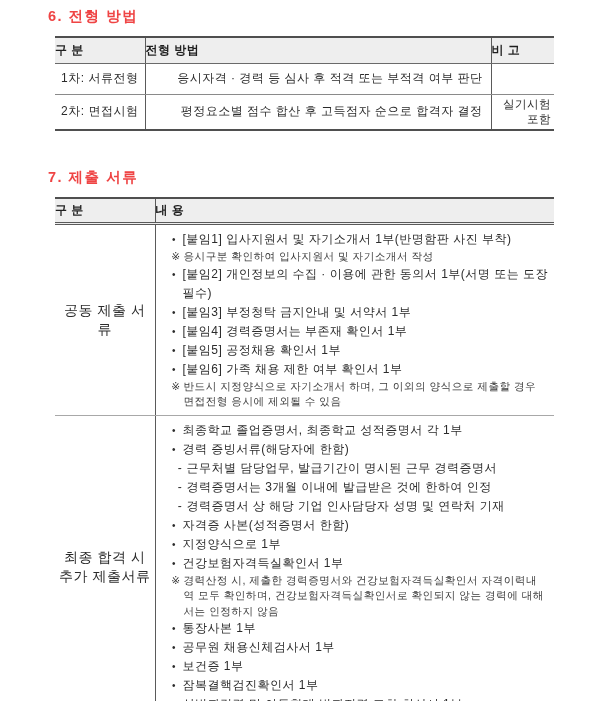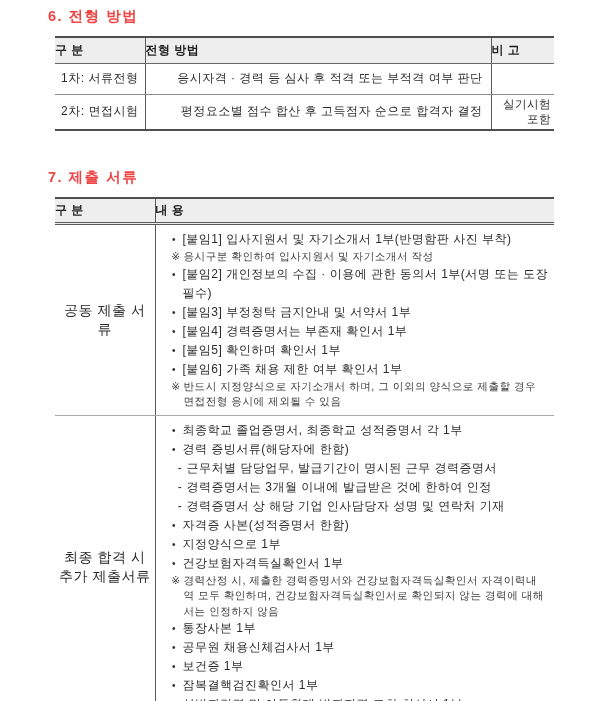--- a/index.html
+++ b/index.html
@@ -142,21 +142,21 @@
             <div class="line bullet">
               <span class="marker">•</span>
               <span class="txt">[붙임3] 부정청탁 금지안내 및 서약서 1부</span>
             </div>
             <div class="line bullet">
               <span class="marker">•</span>
               <span class="txt">[붙임4] 경력증명서는 부존재 확인서 1부</span>
             </div>
             <div class="line bullet">
               <span class="marker">•</span>
-              <span class="txt">[붙임5] 확인하며 확인서 1부</span>
+              <span class="txt">[붙임5] 공정채용 확인서 1부</span>
             </div>
             <div class="line bullet">
               <span class="marker">•</span>
               <span class="txt">[붙임6] 가족 채용 제한 여부 확인서 1부</span>
             </div>
             <div class="line note">
               <span class="marker">※</span>
               <span class="txt">반드시 지정양식으로 자기소개서 하며, 그 이외의 양식으로 제출할 경우 면접전형 응시에 제외될 수 있음</span>
             </div>
           </td>

